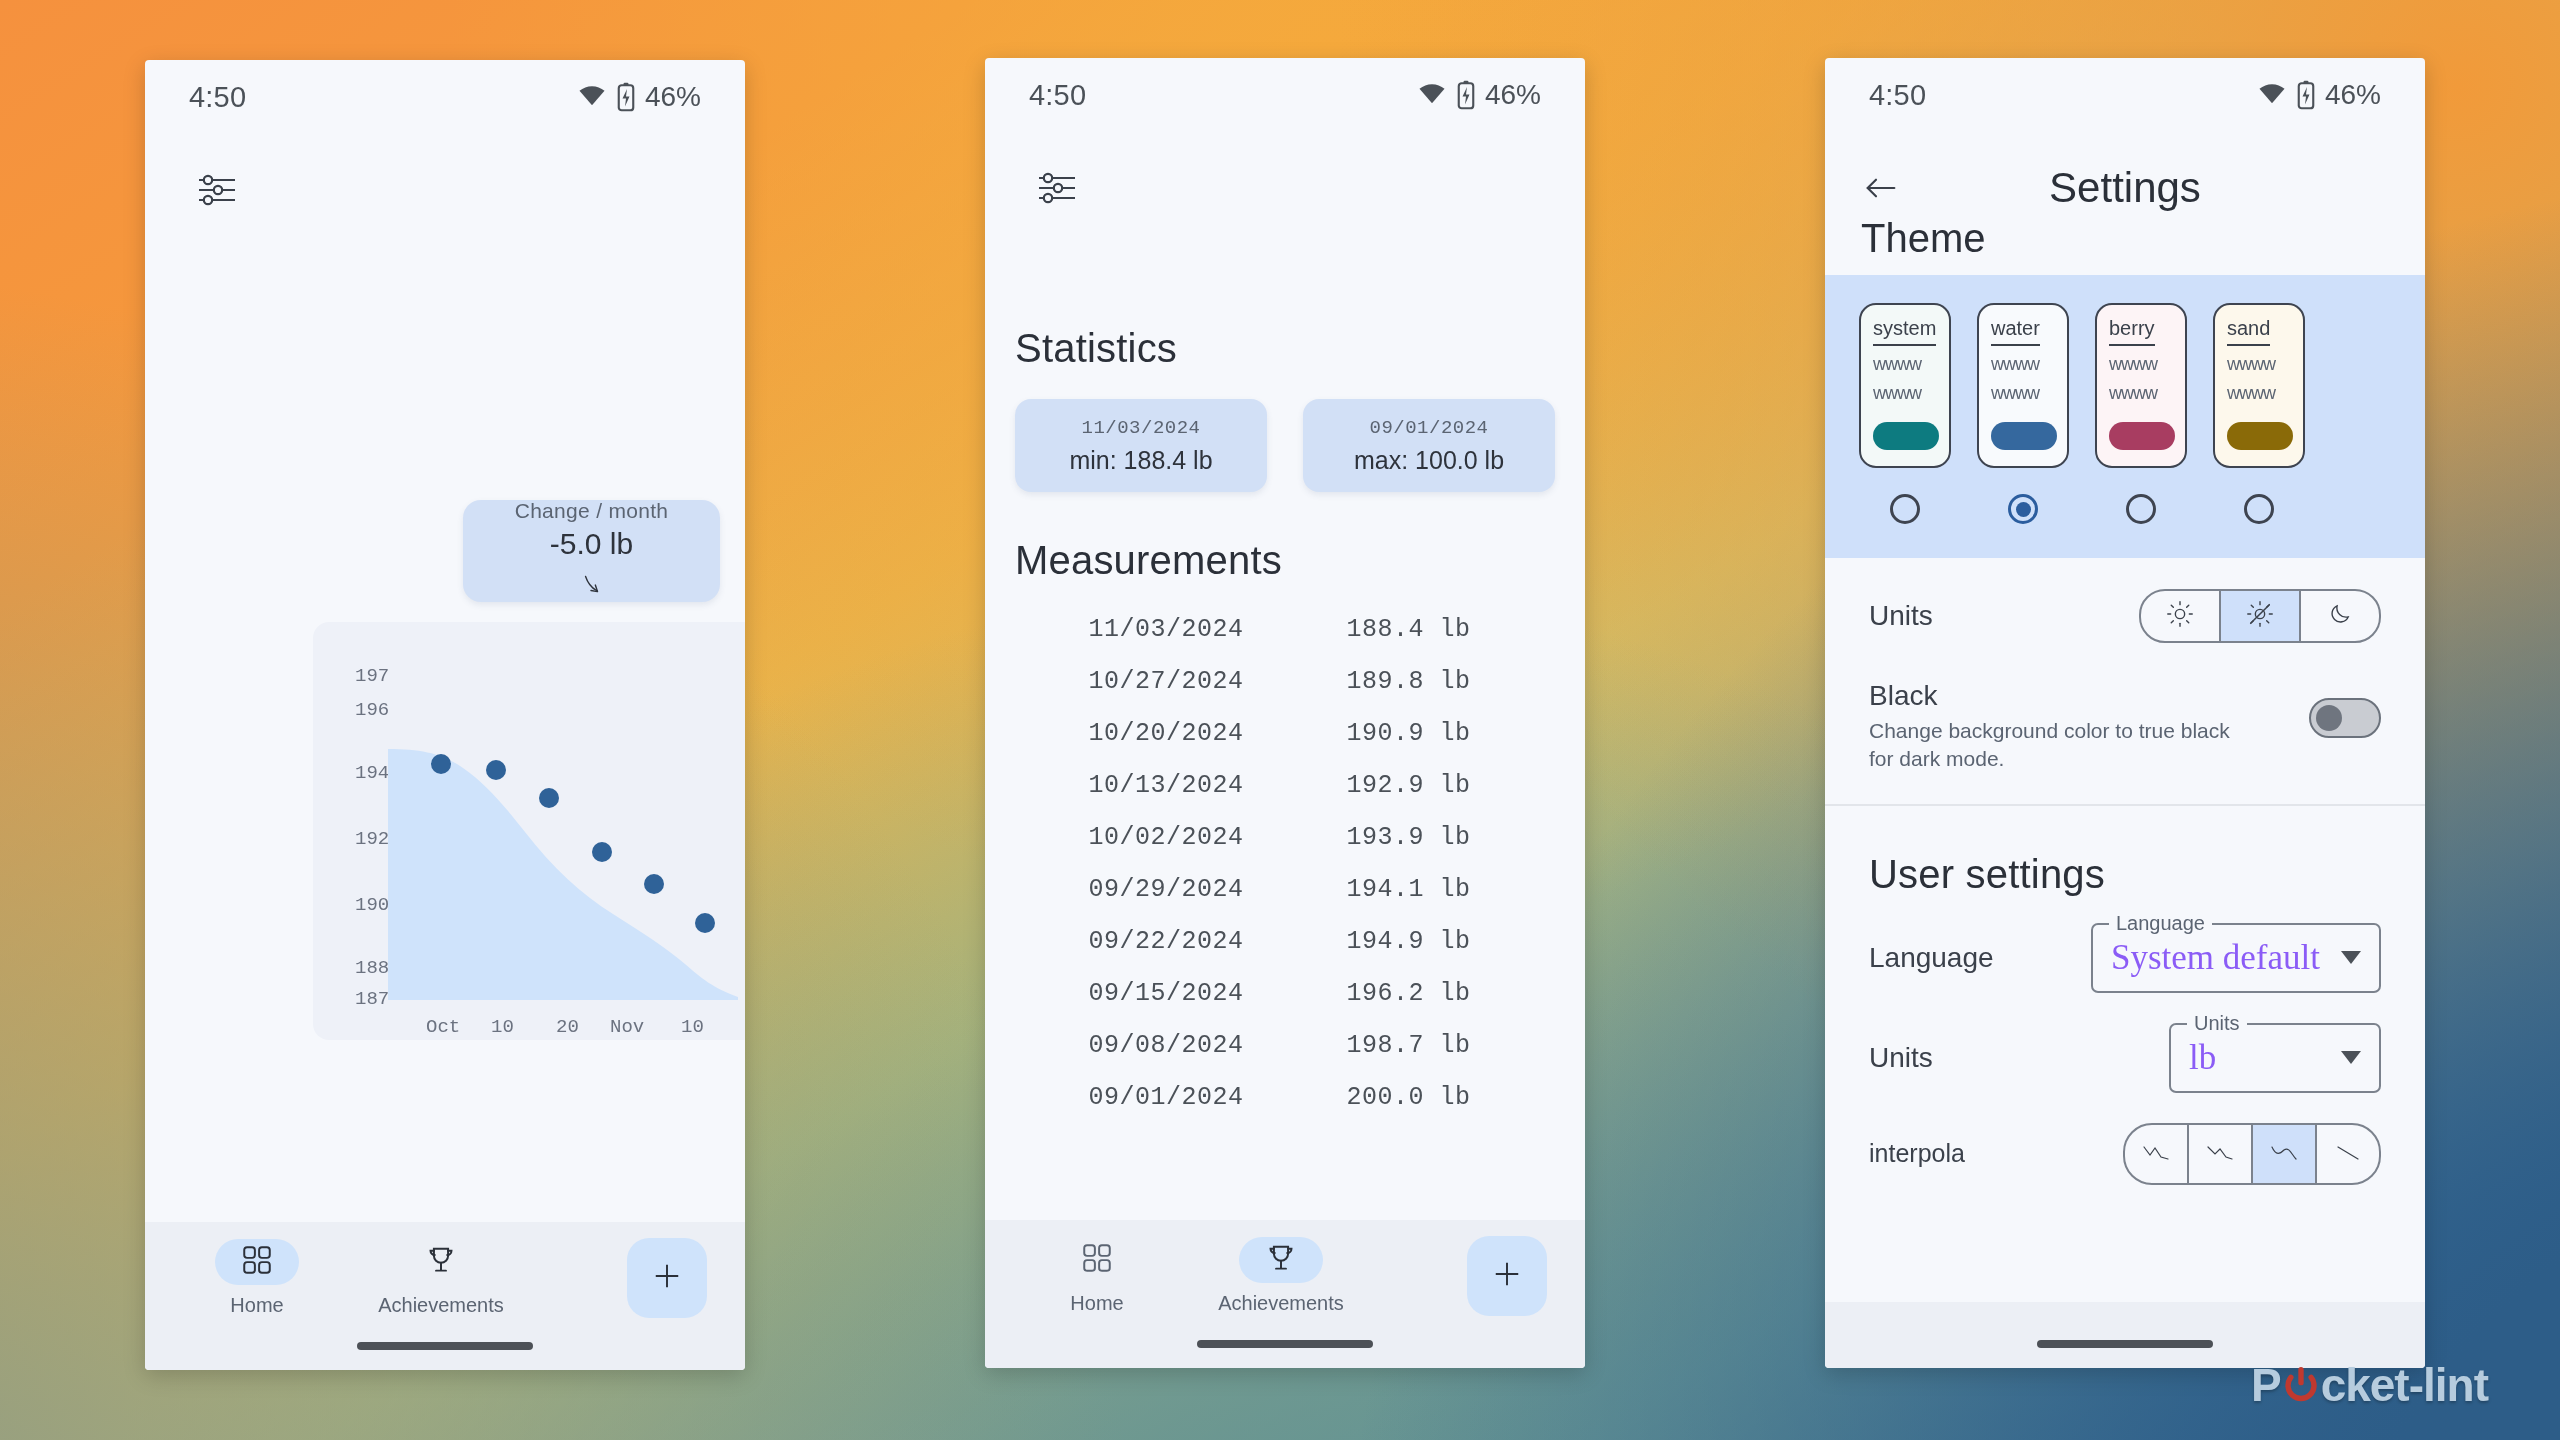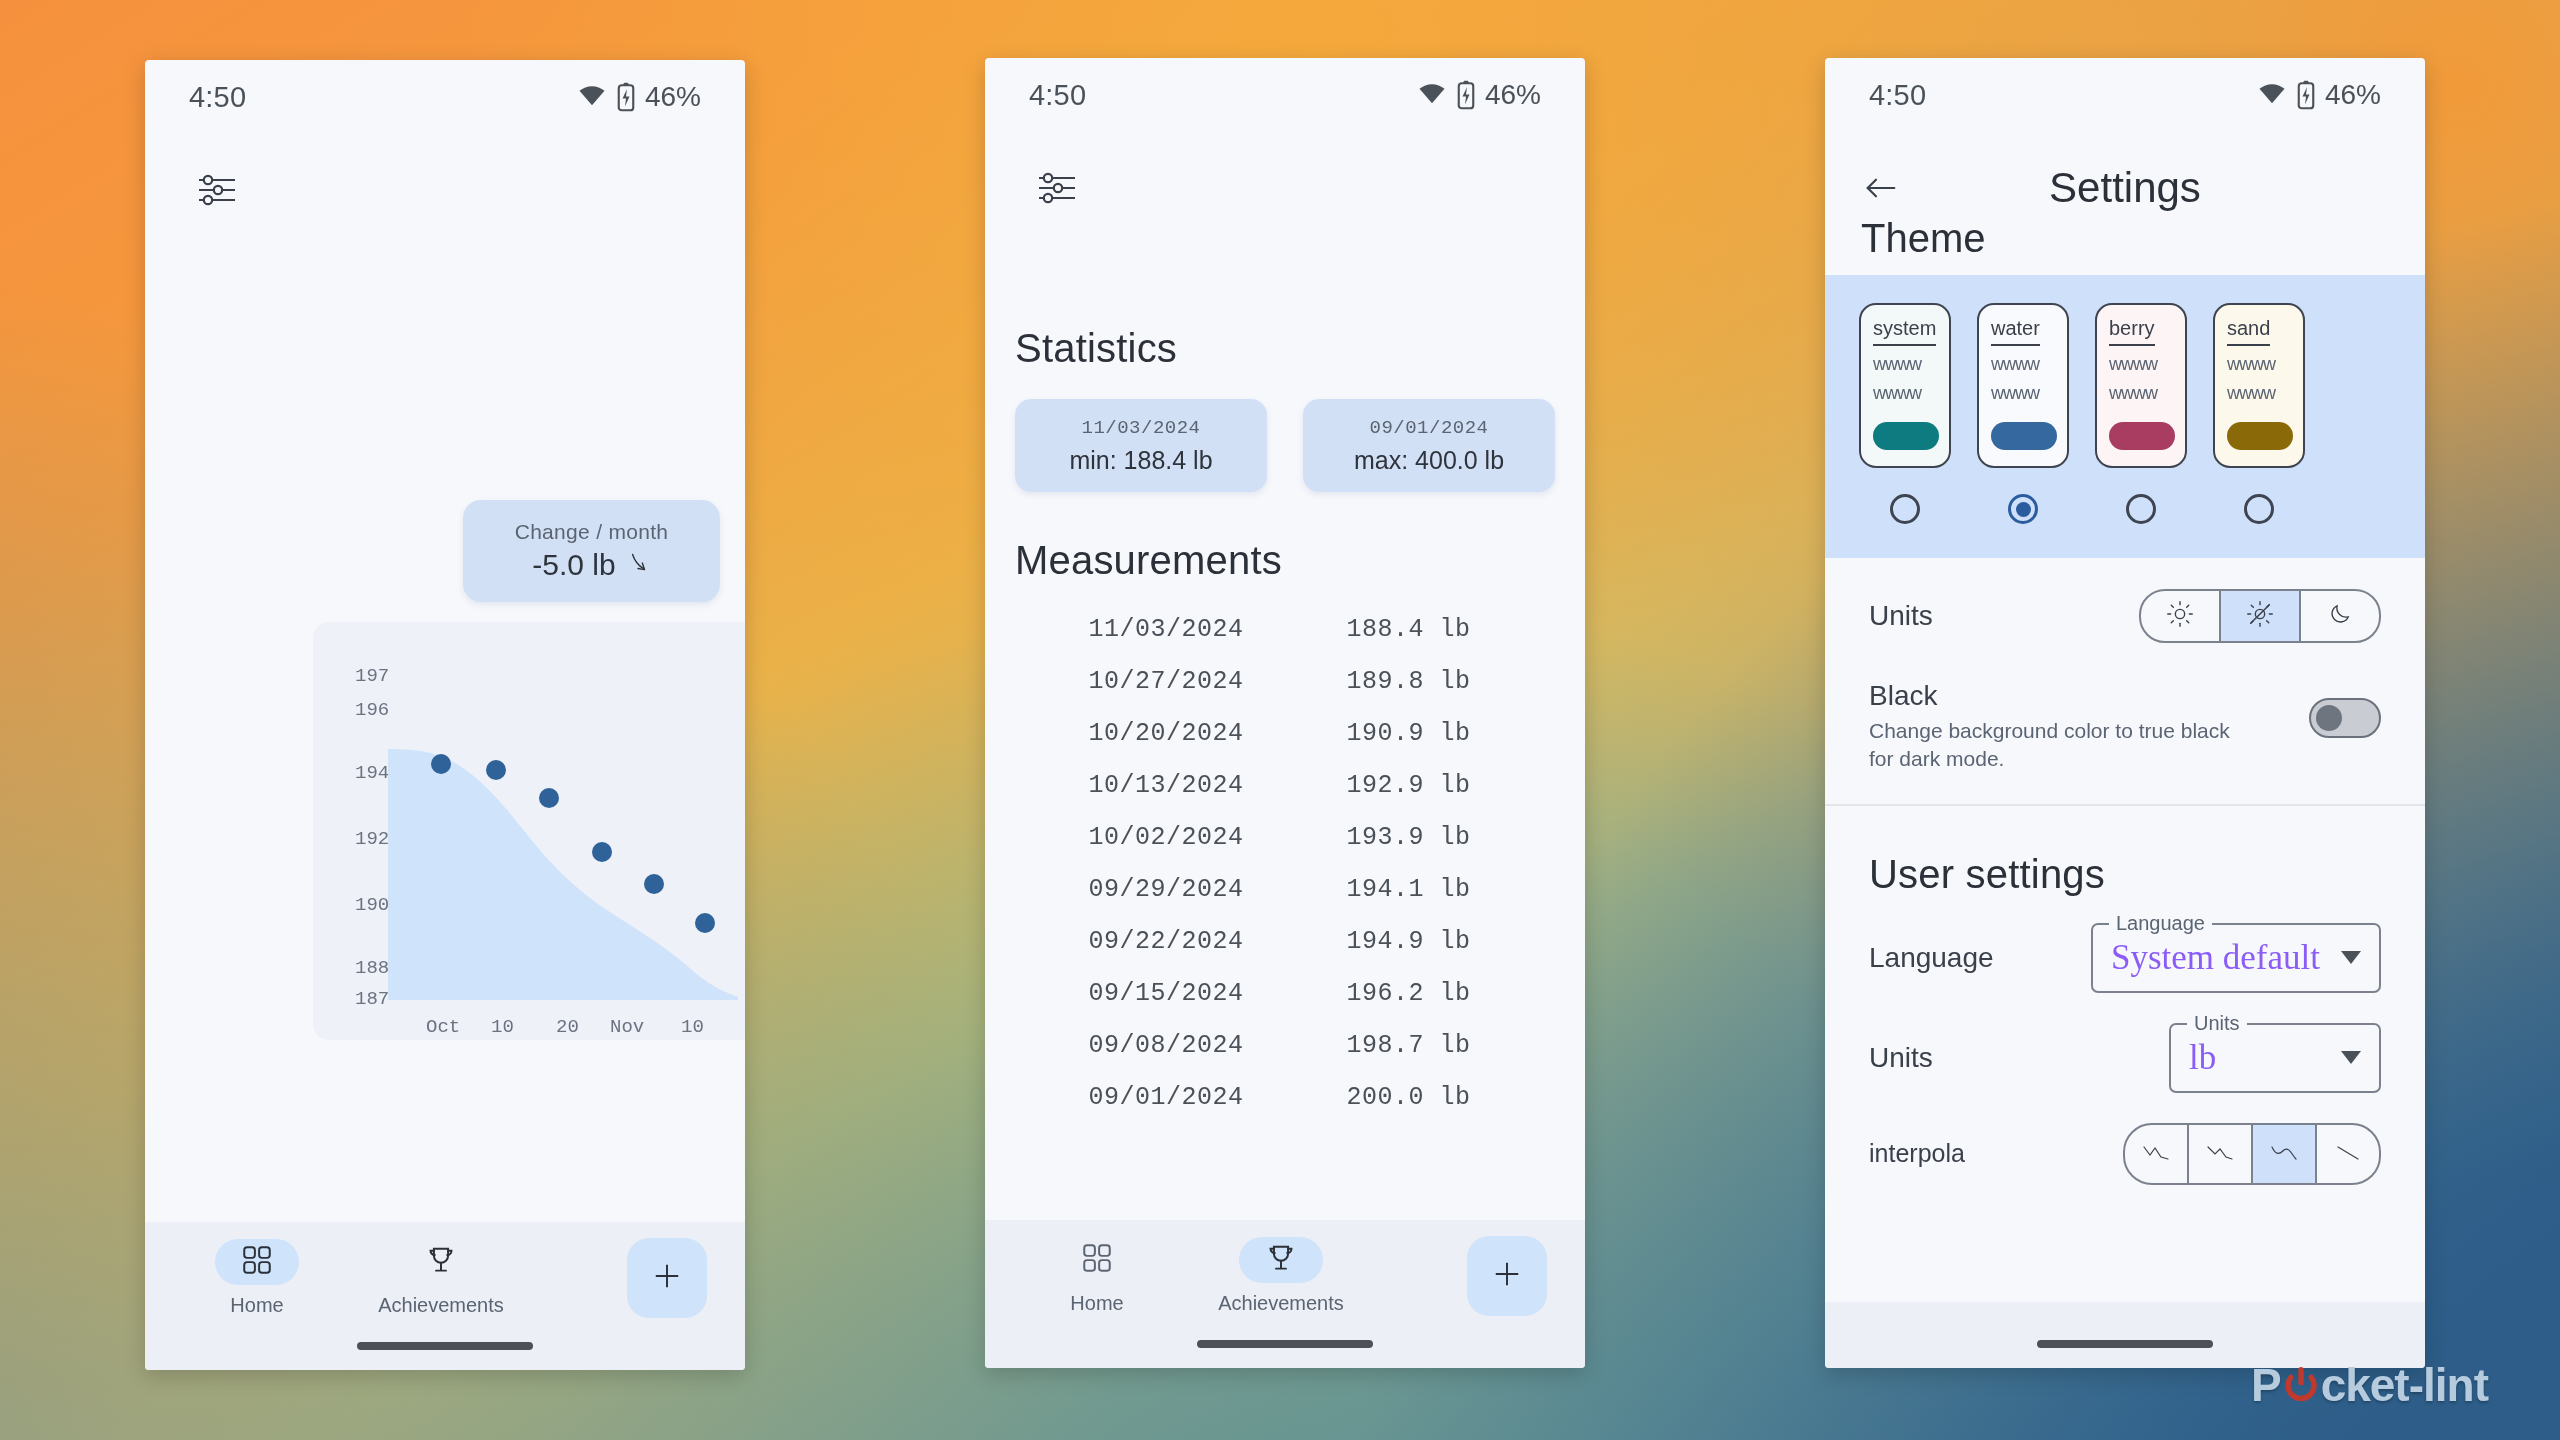--- a/index.html
+++ b/index.html
@@ -35,21 +35,21 @@
   .filter-btn{position:absolute;left:48px;top:106px;width:48px;height:48px;}
 
   
   .change-card{
     position:absolute;left:318px;top:440px;width:257px;height:102px;
     background:#d2e0f6;border-radius:18px;
     display:flex;flex-direction:column;align-items:center;justify-content:center;
     box-shadow:0 3px 6px rgba(60,80,120,.10);
   }
   .change-label{font-size:21px;color:#5b6472;letter-spacing:.3px;margin-bottom:4px;}
-  .change-value{font-size:30px;color:#2e333c;display:flex;align-items:center;gap:9px;}
+  .change-value{font-size:30px;color:#2e333c;display:flex;align-items:center;gap:9px;flex-direction:column;}
 
   
   .chart-card{
     position:absolute;left:168px;top:562px;width:560px;height:418px;
     background:#eef1f8;border-radius:16px;
   }
   .chart-card svg{display:block;}
   .ytick,.xtick{font-family:"Liberation Mono", monospace;font-size:19px;fill:#6b7280;}
 
   
@@ -278,21 +278,21 @@
 
   <div style="position:absolute;left:0;right:0;top:268px;padding:0 30px;">
     <div class="sec-title">Statistics</div>
     <div class="stat-row">
       <div class="stat-card">
         <div class="stat-date">11/03/2024</div>
         <div class="stat-val">min: 188.4 lb</div>
       </div>
       <div class="stat-card">
         <div class="stat-date">09/01/2024</div>
-        <div class="stat-val">max: 400.0 lb</div>
+        <div class="stat-val">max: 100.0 lb</div>
       </div>
     </div>
     <div class="sec-title" style="margin-top:46px;">Measurements</div>
 
     <div style="margin-top:20px;">
       <div class="mrow">
           <span class="md">11/03/2024</span>
           <span class="mv">188.4 lb</span>
         </div>
       <div class="mrow">

